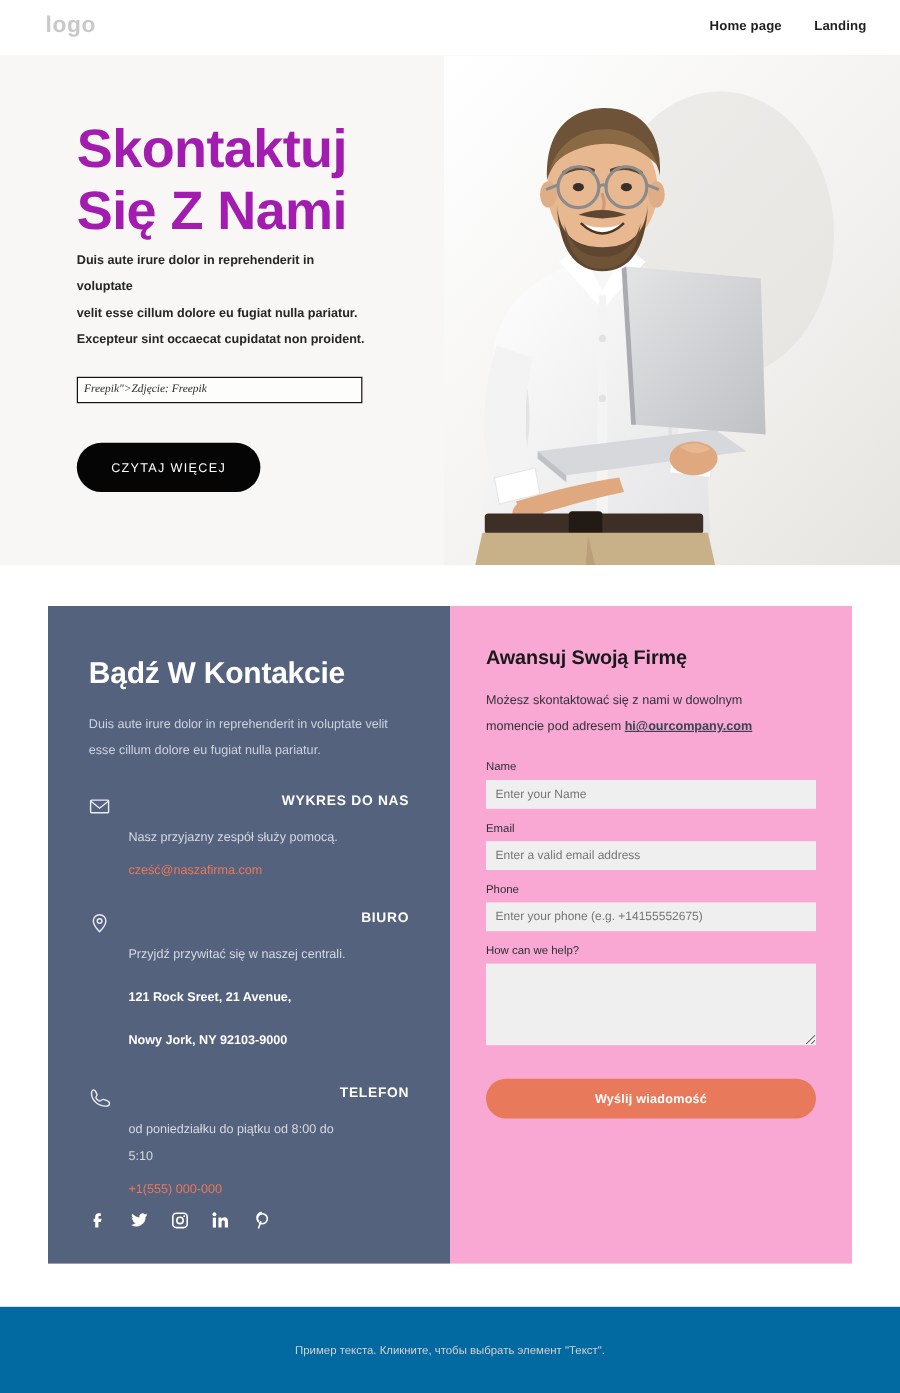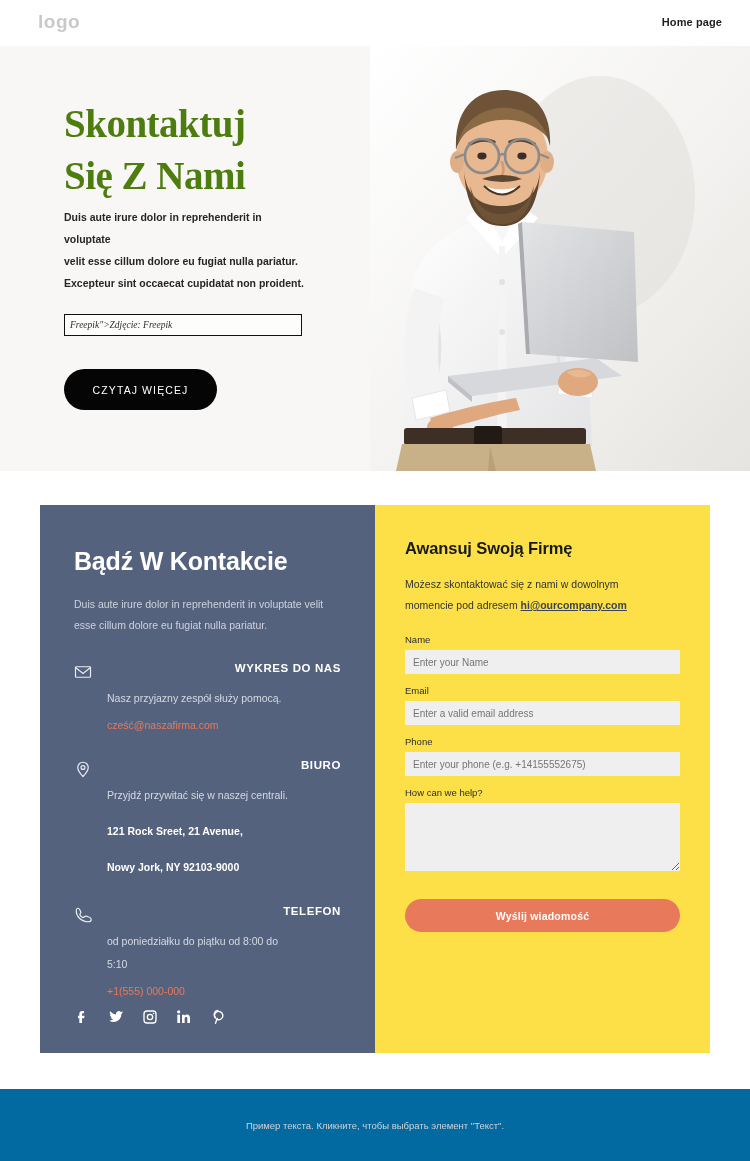--- a/index.html
+++ b/index.html
@@ -15,36 +15,35 @@
   .header {
     position: absolute; top:0; left:0; width:750px; height:46px;
     background:#ffffff;
     display:flex; align-items:center;
   }
   .logo {
     position:absolute; left:38px; top:11px;
     font-size:19px; color:#c9c9c9; letter-spacing:.5px;
     font-family:"Liberation Sans", sans-serif; font-weight:700;
   }
-  .nav { position:absolute; right:28px; top:16px; display:flex; gap:27px;flex-direction:column; }
+  .nav { position:absolute; right:28px; top:16px; display:flex; gap:27px; }
   .nav a {
     font-size:11px; font-weight:700; color:#1f1f1f; text-decoration:none;
     letter-spacing:.1px;
   }
 
   
   .hero {
     position:absolute; top:46px; left:0; width:750px; height:425px;
     background:#f8f7f5; overflow:hidden;
   }
   .hero-copy { position:absolute; left:64px; top:52px; width:300px; }
   .hero-title {
-    font-size:39px; line-height:52px; font-weight:700; color:#4d7c0f;
+    font-size:45px; line-height:52px; font-weight:700; color:#a21caf;
     letter-spacing:-0.5px;
-    font-family:Liberation Serif, serif;
   }
   .hero-sub {
     margin-top:4px; font-size:10.5px; line-height:22px;
     font-weight:700; color:#262626; width:240px;
   }
   .credit-box {
     margin-top:20px; width:238px; height:22px;
     border:1.6px solid #111; background:#fdfdfb;
     display:flex; align-items:center; padding-left:5px;
   }
@@ -96,21 +95,21 @@
     display:inline-block; margin-top:9px;
     font-size:10.5px; color:#e8795a; text-decoration:none;
   }
   .socials {
     position:absolute; left:34px; bottom:28px;
     display:flex; gap:18px; align-items:center;
   }
   .socials .s { width:16px; height:16px; color:#ffffff; display:block; cursor:pointer; }
 
   .panel-gray {
-    width:335px; background:#fde047; padding:34px 30px 0 30px; position:relative;
+    width:335px; background:#f9a8d4; padding:34px 30px 0 30px; position:relative;
   }
   .panel-gray h2 {
     font-size:16.5px; font-weight:700; color:#17191c; letter-spacing:-0.1px;
   }
   .panel-gray .lede {
     margin-top:16px; font-size:10.5px; line-height:21px; color:#30333a; width:258px;
   }
   .panel-gray .lede a {
     color:#3c4352; font-weight:700; text-decoration:underline;
   }

